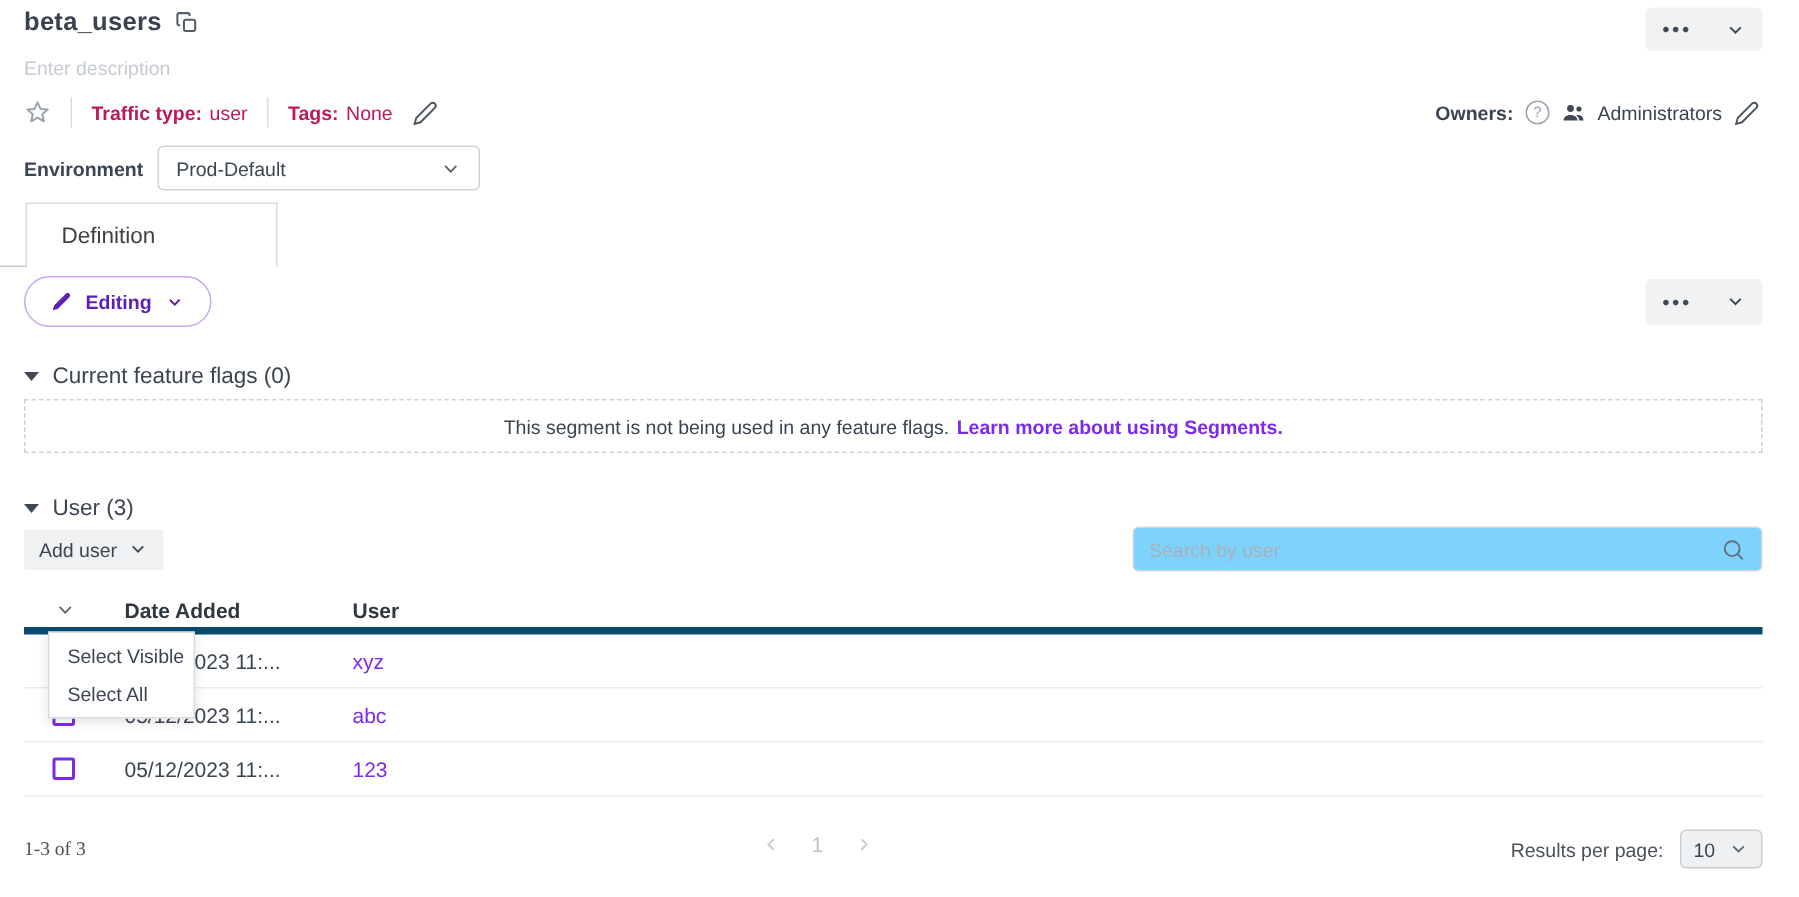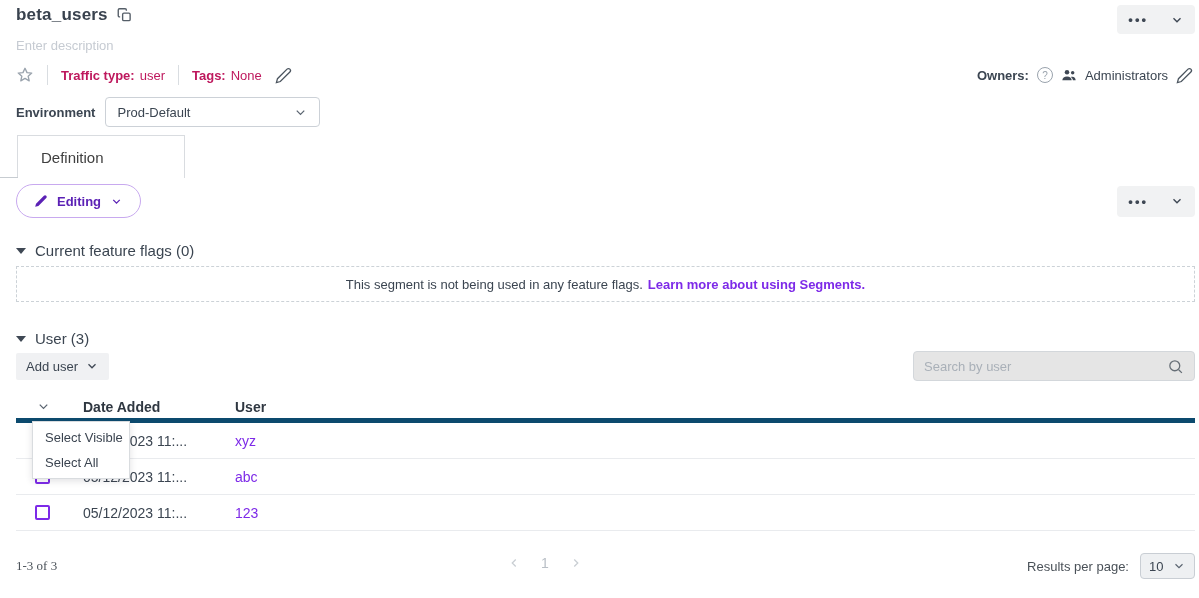--- a/index.html
+++ b/index.html
@@ -3,21 +3,21 @@
 <meta charset="utf-8">
 <style>
   * { box-sizing: border-box; margin: 0; padding: 0; }
   html, body { width: 1199px; height: 598px; background: #fff; }
   body {
     font-family: "Liberation Sans", sans-serif;
     color: #3b4551;
     position: relative;
     overflow: hidden;
   }
-  .page { padding: 5px 4px 0 16px; }
+  .page { padding: 5px 24px 0 16px; }
 
   
   .title-row { display: flex; align-items: flex-start; justify-content: space-between; height: 26px; }
   .title-left { display: flex; align-items: center; gap: 9px; }
   .page-title { font-size: 17px; font-weight: bold; color: #39424e; letter-spacing: .2px; }
   .icon { display: inline-flex; align-items: center; justify-content: center; }
 
   .more-group {
     display: inline-flex; align-items: center; background: #f1f2f3;
     border-radius: 4px; height: 29px;
@@ -76,22 +76,22 @@
     display: flex; align-items: center; justify-content: center; gap: 5px; font-size: 13px; color: #3b4551;
   }
   .purple-link { color: #7d2ae8; font-weight: 600; text-decoration: none; cursor: pointer; }
 
   .controls-row { display: flex; align-items: center; justify-content: space-between; margin-top: 4px; }
   .add-user-btn {
     background: #f0f1f3; height: 27px; padding: 0 10px; border-radius: 2px;
     display: inline-flex; align-items: center; gap: 7px; font-size: 13px; color: #3b4551; cursor: pointer;
   }
   .search-box {
-    width: 282px; height: 30px; border: 1px solid #d3d7db; border-radius: 4px;
-    display: flex; align-items: center; padding: 0 10px; gap: 8px; background: #e5e5e5;
+    width: 420px; height: 30px; border: 1px solid #d3d7db; border-radius: 4px;
+    display: flex; align-items: center; padding: 0 10px; gap: 8px; background: #7dd3fc;
   }
   .search-box input {
     flex: 1; border: none; outline: none; font-size: 13px; color: #3b4551;
     font-family: "Liberation Sans", sans-serif; background: transparent;
   }
   .search-box input::placeholder { color: #a9b0b8; }
 
   
   .table { position: relative; margin-top: 14px; }
   .thead { display: flex; align-items: center; height: 28px; border-bottom: 5px solid #0c4a6e; }

